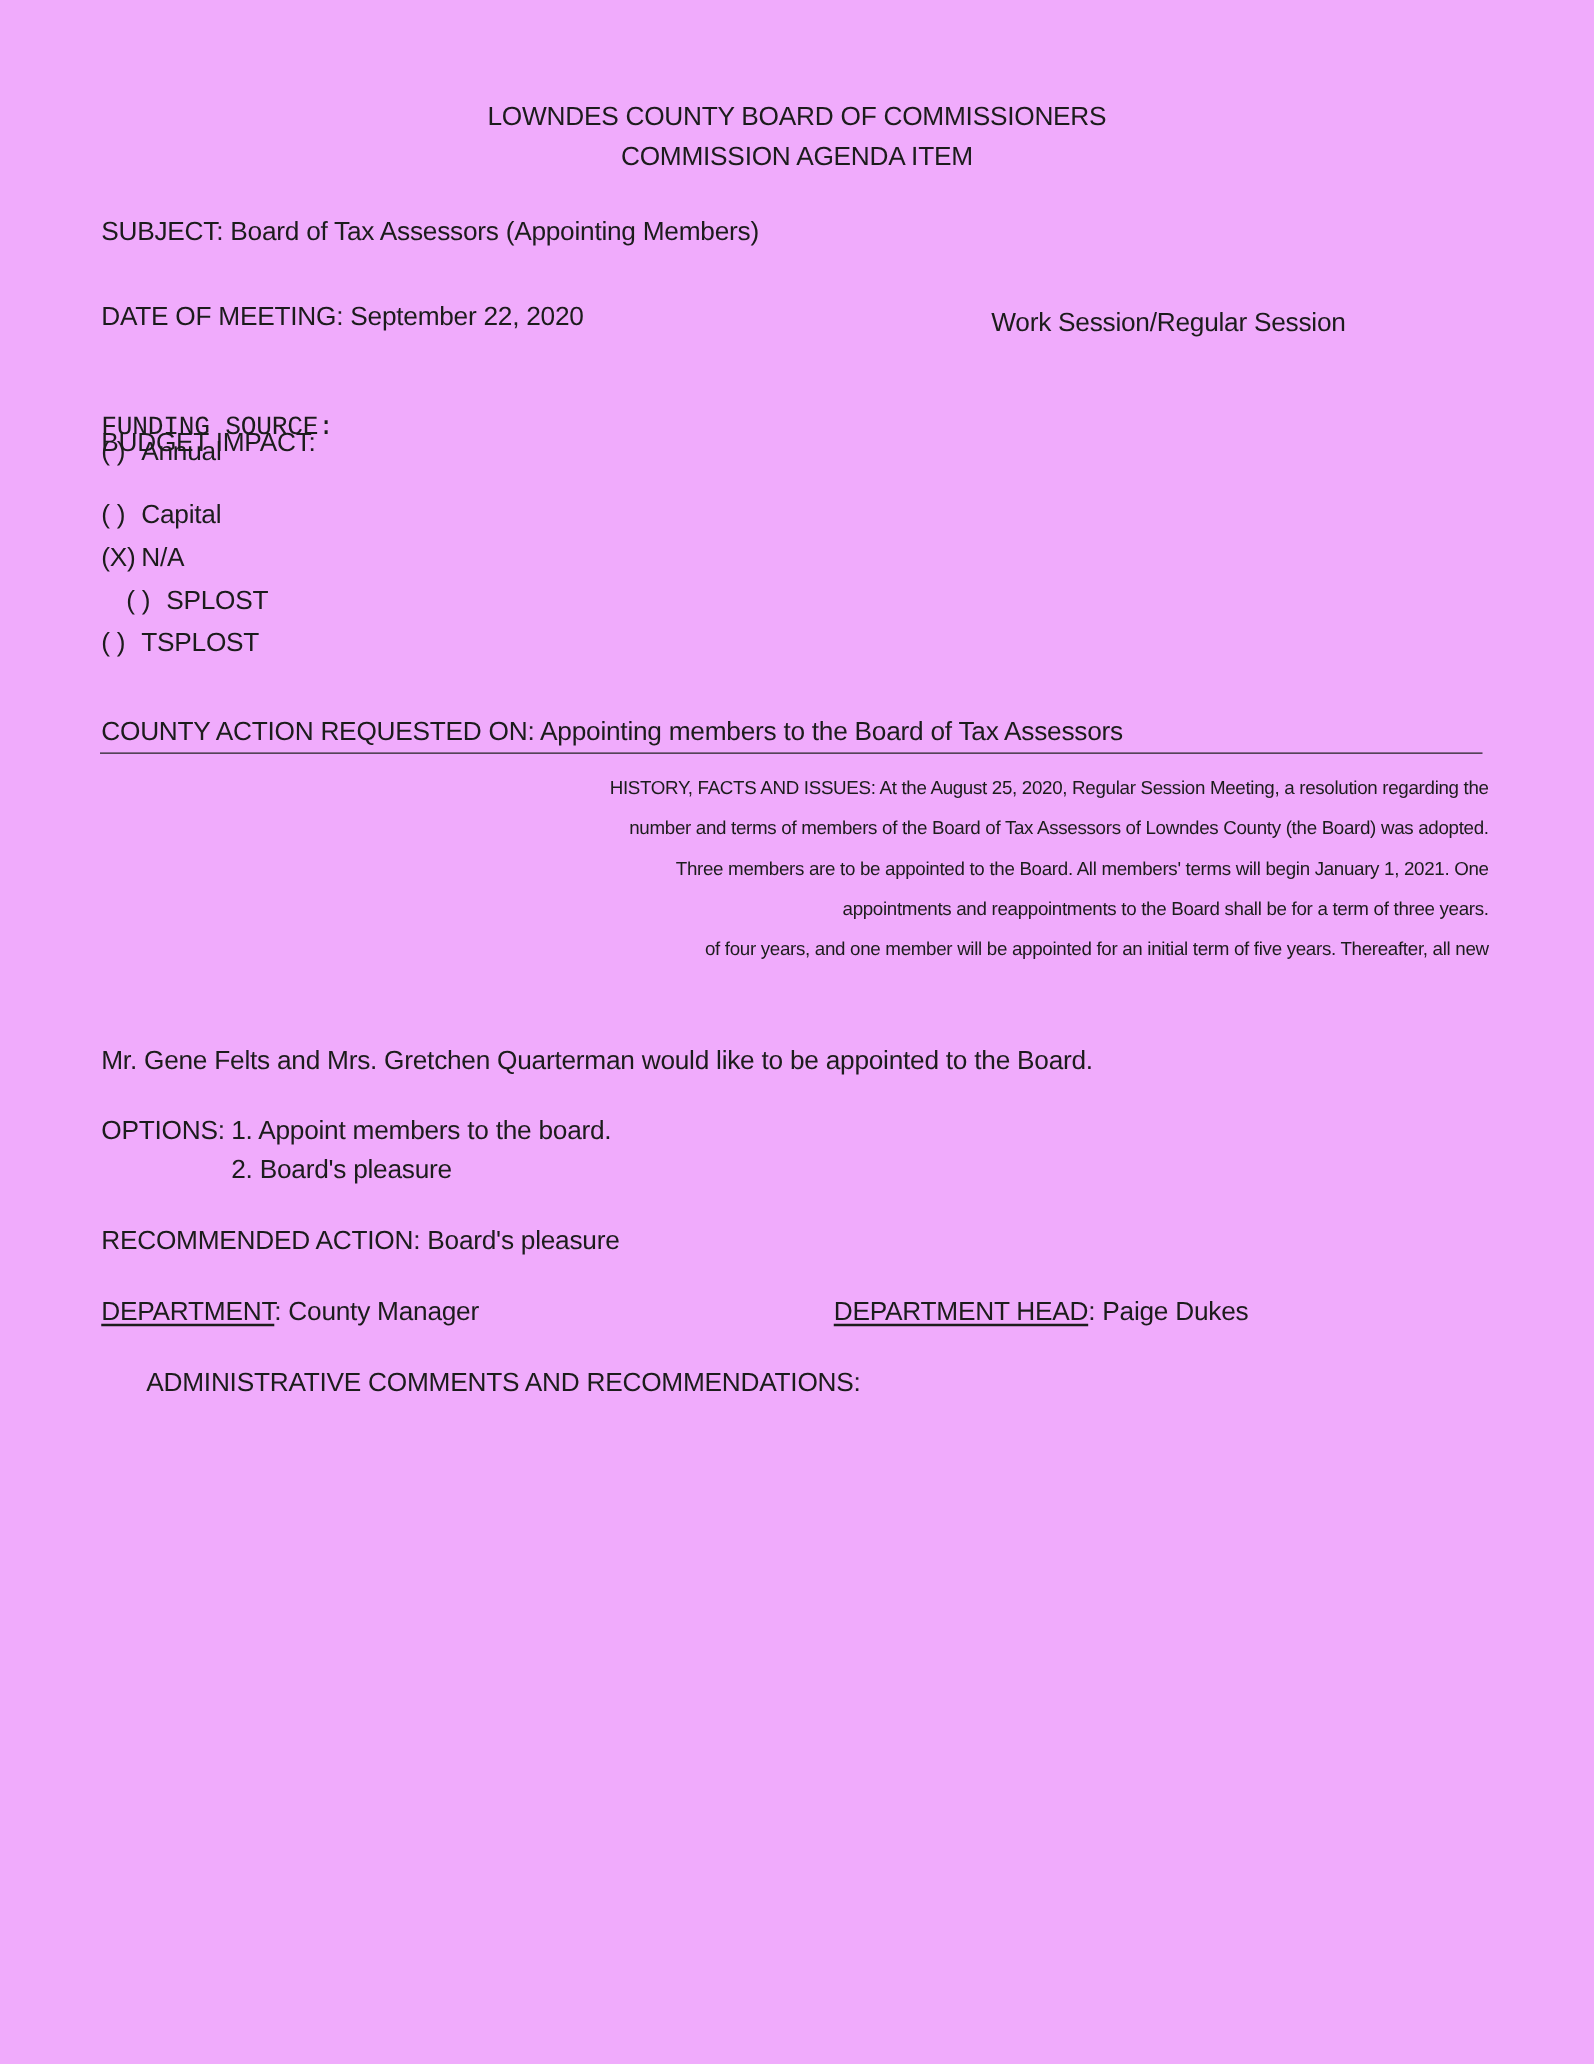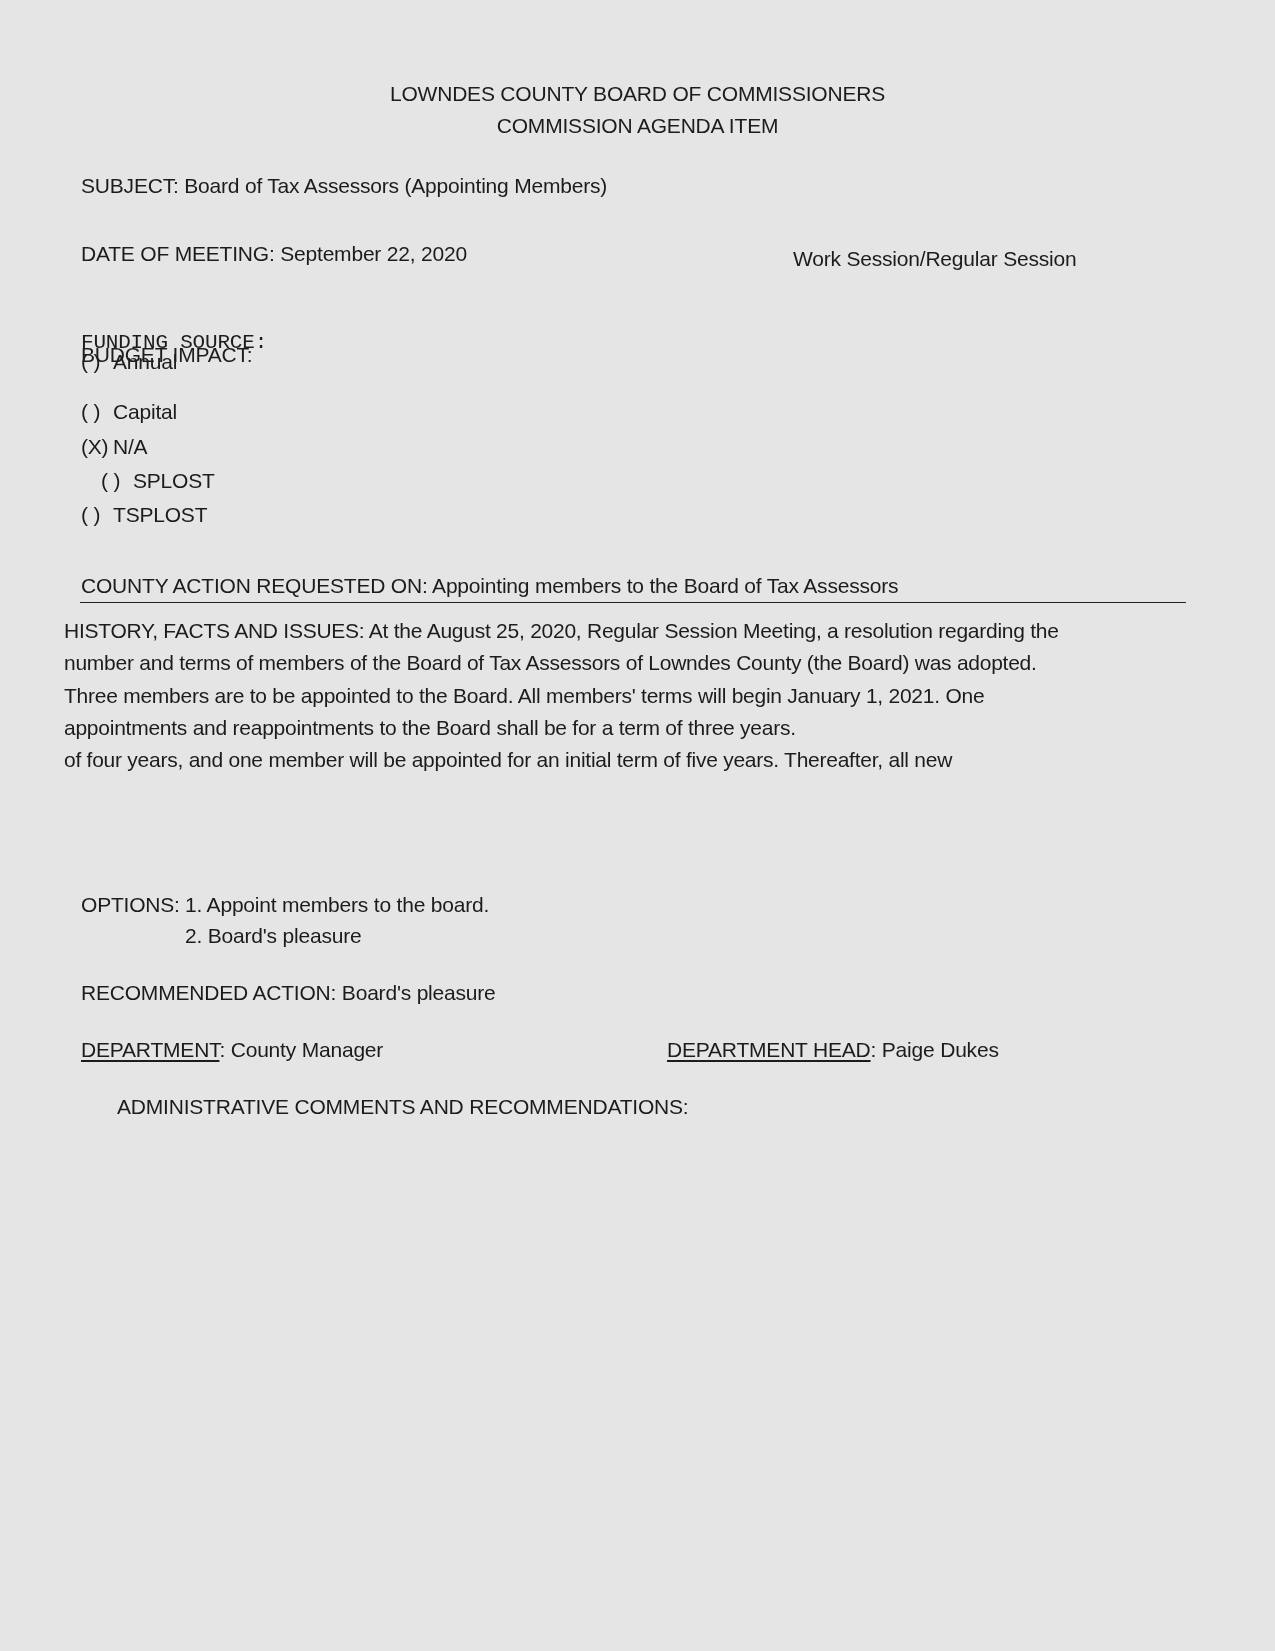--- a/index.html
+++ b/index.html
@@ -13,21 +13,21 @@
       position: relative;
       overflow: hidden;
       font-family: "Liberation Sans", "DejaVu Sans", sans-serif;
       color: #1c1c1c;
     }
     .page {
       position: absolute;
       left: 0; top: 0;
       width: 1275px;
       height: 1651px;
-      background: #e5e5e5;
+      background: #f0abfc;
     }
     .line {
       position: absolute;
       white-space: nowrap;
       font-size: 21px;
       line-height: 26px;
       letter-spacing: -0.2px;
     }
     .center {
       left: 0;
@@ -38,25 +38,26 @@
     .rule {
       position: absolute;
       left: 80px;
       width: 1106px;
       top: 631px;
       height: 0;
       border-top: 1.5px solid #222;
     }
     .para {
       position: absolute;
-      left: 64px;
+      left: 81px;
       width: 1110px;
-      font-size: 21px;
+      font-size: 15px;
       line-height: 32.3px;
       letter-spacing: -0.25px;
+      text-align: right;
     }
     .para span { display: block; white-space: nowrap; }
     .check-mark { display: inline-block; width: 32px; }
   </style>
 </head>
 <body>
 
 <div class="page">
 
   <div class="line center" style="top:81px;">LOWNDES COUNTY BOARD OF COMMISSIONERS</div>
@@ -100,20 +101,21 @@
   <div class="rule" style="top:602px;"></div>
 
   <div class="para" style="top:615px;">
     <span>HISTORY, FACTS AND ISSUES: At the August 25, 2020, Regular Session Meeting, a resolution regarding the</span>
     <span>number and terms of members of the Board of Tax Assessors of Lowndes County (the Board) was adopted.</span>
     <span>Three members are to be appointed to the Board. All members' terms will begin January 1, 2021. One</span>
     <span>appointments and reappointments to the Board shall be for a term of three years.</span>
     <span>of four years, and one member will be appointed for an initial term of five years. Thereafter, all new</span>
   </div>
 
+  <div class="line" style="left:81px; top:836px;">Mr. Gene Felts and Mrs. Gretchen Quarterman would like to be appointed to the Board.</div>
 
   <div class="line" style="left:81px; top:892px;">OPTIONS:</div>
   <div class="line" style="left:185px; top:892px;">1. Appoint members to the board.</div>
   <div class="line" style="left:185px; top:923px;">2. Board's pleasure</div>
 
   <div class="line" style="left:81px; top:980px;">
     <span>RECOMMENDED ACTION:</span>
     <span>Board's pleasure</span>
   </div>
 

